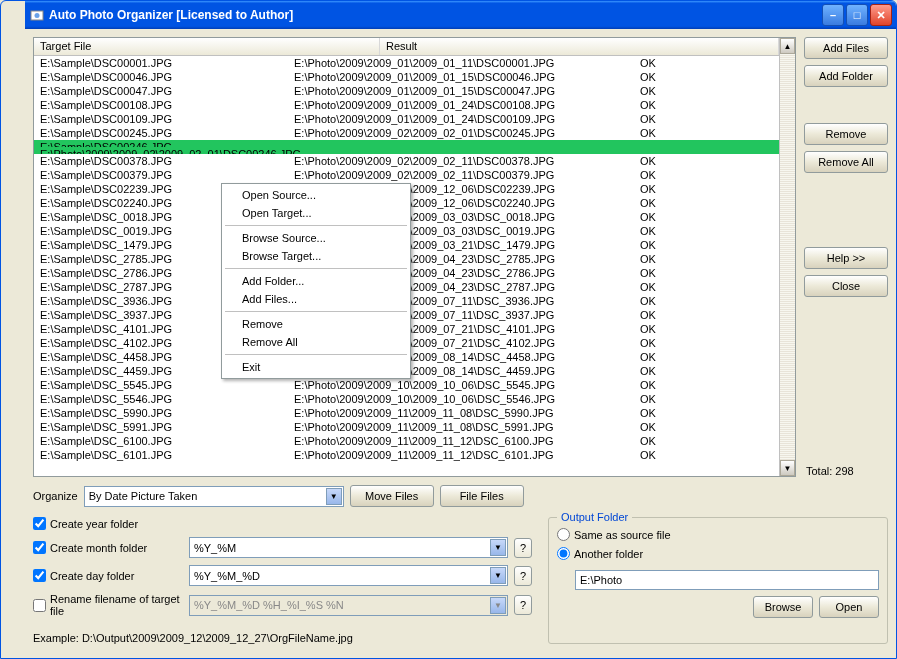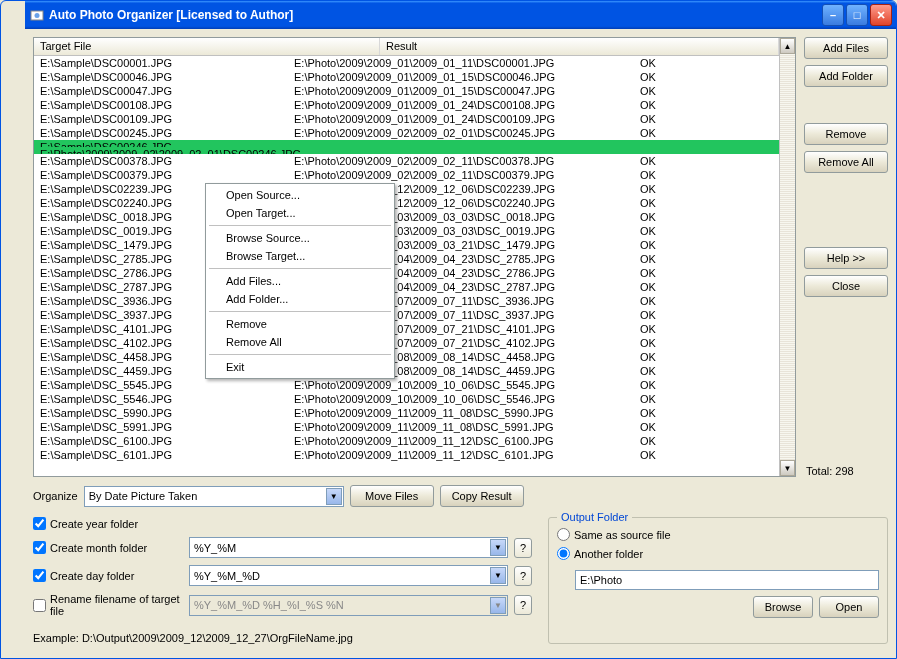--- a/index.html
+++ b/index.html
@@ -56,21 +56,21 @@
 .help-btn { width: 18px; height: 20px; background: linear-gradient(to bottom,#fff,#ece9d8); border: 1px solid #919b9c; border-radius: 3px; display: flex; align-items: center; justify-content: center; cursor: pointer; }
 
 .group { border: 1px solid #c0c0b0; border-radius: 3px; padding: 10px 8px 8px; position: relative; width: 340px; }
 .group-title { position: absolute; top: -7px; left: 8px; background: #ece9d8; padding: 0 4px; color:#0046d5;}
 .radio-line { display: flex; align-items: center; gap: 4px; margin-bottom: 6px; }
 .out-input { width: 100%; height: 20px; border: 1px solid #7f9db9; background: white; padding: 0 4px; margin: 4px 0 6px 18px; width: calc(100% - 18px); }
 .out-btns { display: flex; gap: 6px; justify-content: flex-end; }
 
 .example-line { margin-top: 8px; }
 
-.context-menu { position: absolute; top: 154px; left: 180px; width: 190px; background: #fff; border: 1px solid #919b9c; box-shadow: 2px 2px 3px rgba(0,0,0,0.3); z-index: 100; padding: 2px; }
+.context-menu { position: absolute; top: 154px; left: 196px; width: 190px; background: #fff; border: 1px solid #919b9c; box-shadow: 2px 2px 3px rgba(0,0,0,0.3); z-index: 100; padding: 2px; }
 .cm-item { padding: 3px 18px; cursor: pointer; }
 .cm-sep { height: 1px; background: #c0c0c0; margin: 3px 1px; }
 
 .combo.disabled { background:#ece9d8; color:#888; }
 </style>
 </head>
 <body>
 
 <div class="window">
   <div class="titlebar">
@@ -265,21 +265,21 @@
       </div>
     </div>
 
     <div class="organize-row">
       <label>Organize</label>
       <div class="combo">
         <span>By Date Picture Taken</span>
         <span class="arrow">▼</span>
       </div>
       <div class="btn" style="width:84px">Move Files</div>
-      <div class="btn" style="width:84px">Copy Result</div>
+      <div class="btn" style="width:84px">File Files</div>
     </div>
 
     <div class="options-row">
       <div class="options-left">
         <div class="opt-line">
           <label class="chk">
               <input type="checkbox" checked="" style="">
               <span>Create year folder</span>
             </label>
         </div>
@@ -337,22 +337,22 @@
       </div>
     </div>
 
     <div class="context-menu">
       <div class="cm-item">Open Source...</div>
       <div class="cm-item">Open Target...</div>
       <div class="cm-sep"></div>
       <div class="cm-item">Browse Source...</div>
       <div class="cm-item">Browse Target...</div>
       <div class="cm-sep"></div>
+      <div class="cm-item">Add Folder...</div>
       <div class="cm-item">Add Files...</div>
-      <div class="cm-item">Add Folder...</div>
       <div class="cm-sep"></div>
       <div class="cm-item">Remove</div>
       <div class="cm-item">Remove All</div>
       <div class="cm-sep"></div>
       <div class="cm-item">Exit</div>
     </div>
   </div>
 </div>
 
 </body></html>

